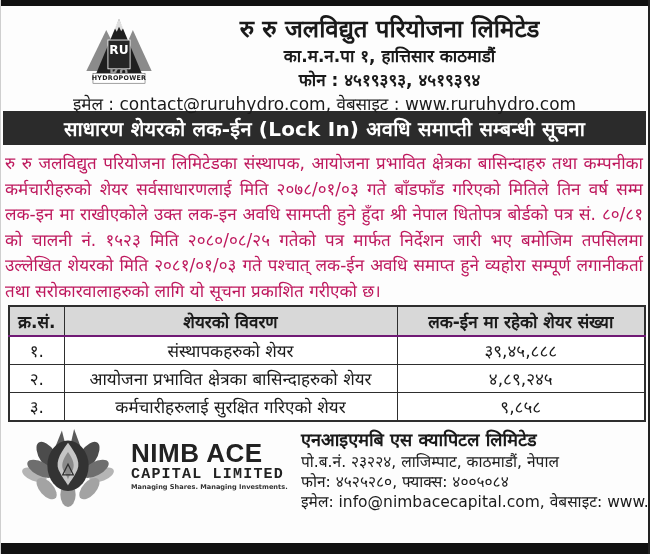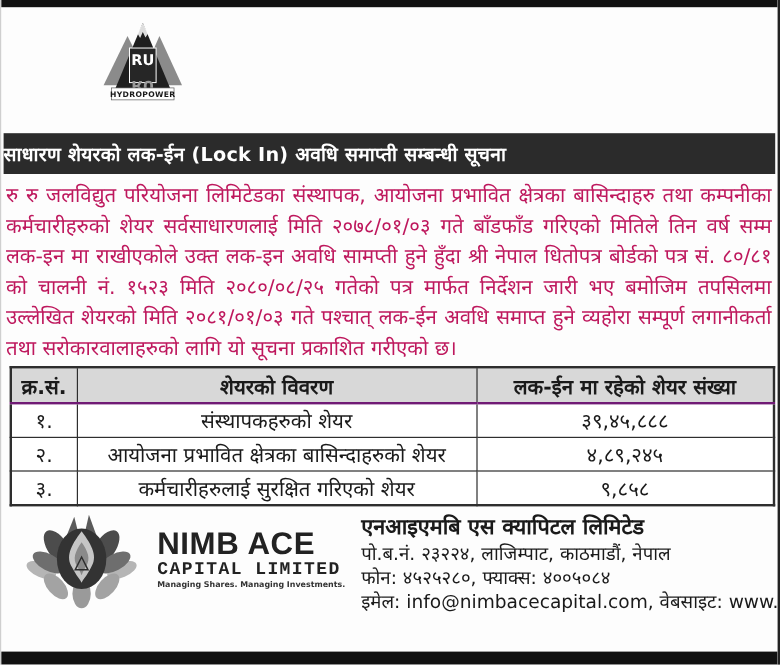--- a/index.html
+++ b/index.html
@@ -18,22 +18,22 @@
   .ru-logo { position:absolute; left:82px; top:4px; width:72px; height:80px; }
   .header-lines { margin-left:130px; text-align:center; padding-top:8px; }
   .company-name { font-size:24px; font-weight:bold; line-height:30px; }
   .hq-address { font-size:17px; font-weight:bold; line-height:24px; }
   .hq-phone { font-size:17px; font-weight:bold; line-height:24px; }
   .hq-email { text-align:center; font-size:17px; line-height:24px; }
 
   
   .title-bar {
     margin:0 2px; height:34px; background:#2b2b2b; color:#ffffff;
-    display:flex; align-items:center; justify-content:flex-start;
-    font-size:16px; font-weight:bold; letter-spacing:0.2px;
+    display:flex; align-items:center; justify-content:center;
+    font-size:20px; font-weight:bold; letter-spacing:0.2px;
   }
 
   
   .notice-body {
     padding:6px 5px 4px 4px; font-size:17px; line-height:25.5px;
     text-align:justify; text-justify:inter-word; color:#be185d;
     height:156px; overflow:hidden;
   }
 
   
@@ -78,20 +78,26 @@
       <polygon points="24,112 65,14 106,112" fill="#1f1f1f"></polygon>
       <polygon points="57,30 65,14 73,30 69,36 65,28 61,37" fill="#ffffff" opacity="0.85"></polygon>
       <rect x="45" y="52" width="40" height="52" fill="#262626" stroke="#ffffff" stroke-width="1.5"></rect>
       <text x="65" y="78" text-anchor="middle" font-size="22" font-weight="bold" fill="#ffffff">RU</text>
       <g transform="translate(0,180) scale(1,-1)">
         <text x="65" y="78" text-anchor="middle" font-size="22" font-weight="bold" fill="#9a9a9a">RU</text>
       </g>
       <rect x="18" y="112" width="94" height="18" fill="#ffffff" stroke="#555" stroke-width="1"></rect>
       <text x="65" y="125" text-anchor="middle" font-size="11.5" font-weight="bold" fill="#1a1a1a" letter-spacing="0.5">HYDROPOWER</text>
     </svg>
+    <div class="header-lines">
+      <div class="company-name">रु रु जलविद्युत परियोजना लिमिटेड</div>
+      <div class="hq-address">का.म.न.पा १, हात्तिसार काठमाडौं</div>
+      <div class="hq-phone">फोन : ४५१९३९३, ४५१९३९४</div>
+    </div>
+    <div class="hq-email">इमेल : contact@ruruhydro.com, वेबसाइट : www.ruruhydro.com</div>
   </div>
 
   <div class="title-bar">
     <span>साधारण शेयरको लक-ईन (Lock In) अवधि समाप्ती सम्बन्धी सूचना</span>
   </div>
 
   <div class="notice-body">रु रु जलविद्युत परियोजना लिमिटेडका संस्थापक, आयोजना प्रभावित क्षेत्रका बासिन्दाहरु तथा कम्पनीका कर्मचारीहरुको शेयर सर्वसाधारणलाई मिति २०७८/०१/०३ गते बाँडफाँड गरिएको मितिले तिन वर्ष सम्म लक-इन मा राखीएकोले उक्त लक-इन अवधि सामप्ती हुने हुँदा श्री नेपाल धितोपत्र बोर्डको पत्र सं. ८०/८१ को चालनी नं. १५२३ मिति २०८०/०८/२५ गतेको पत्र मार्फत निर्देशन जारी भए बमोजिम तपसिलमा उल्लेखित शेयरको मिति २०८१/०१/०३ गते पश्चात् लक-ईन अवधि समाप्त हुने व्यहोरा सम्पूर्ण लगानीकर्ता तथा सरोकारवालाहरुको लागि यो सूचना प्रकाशित गरीएको छ।</div>
 
   <table class="shares">
     <thead>

